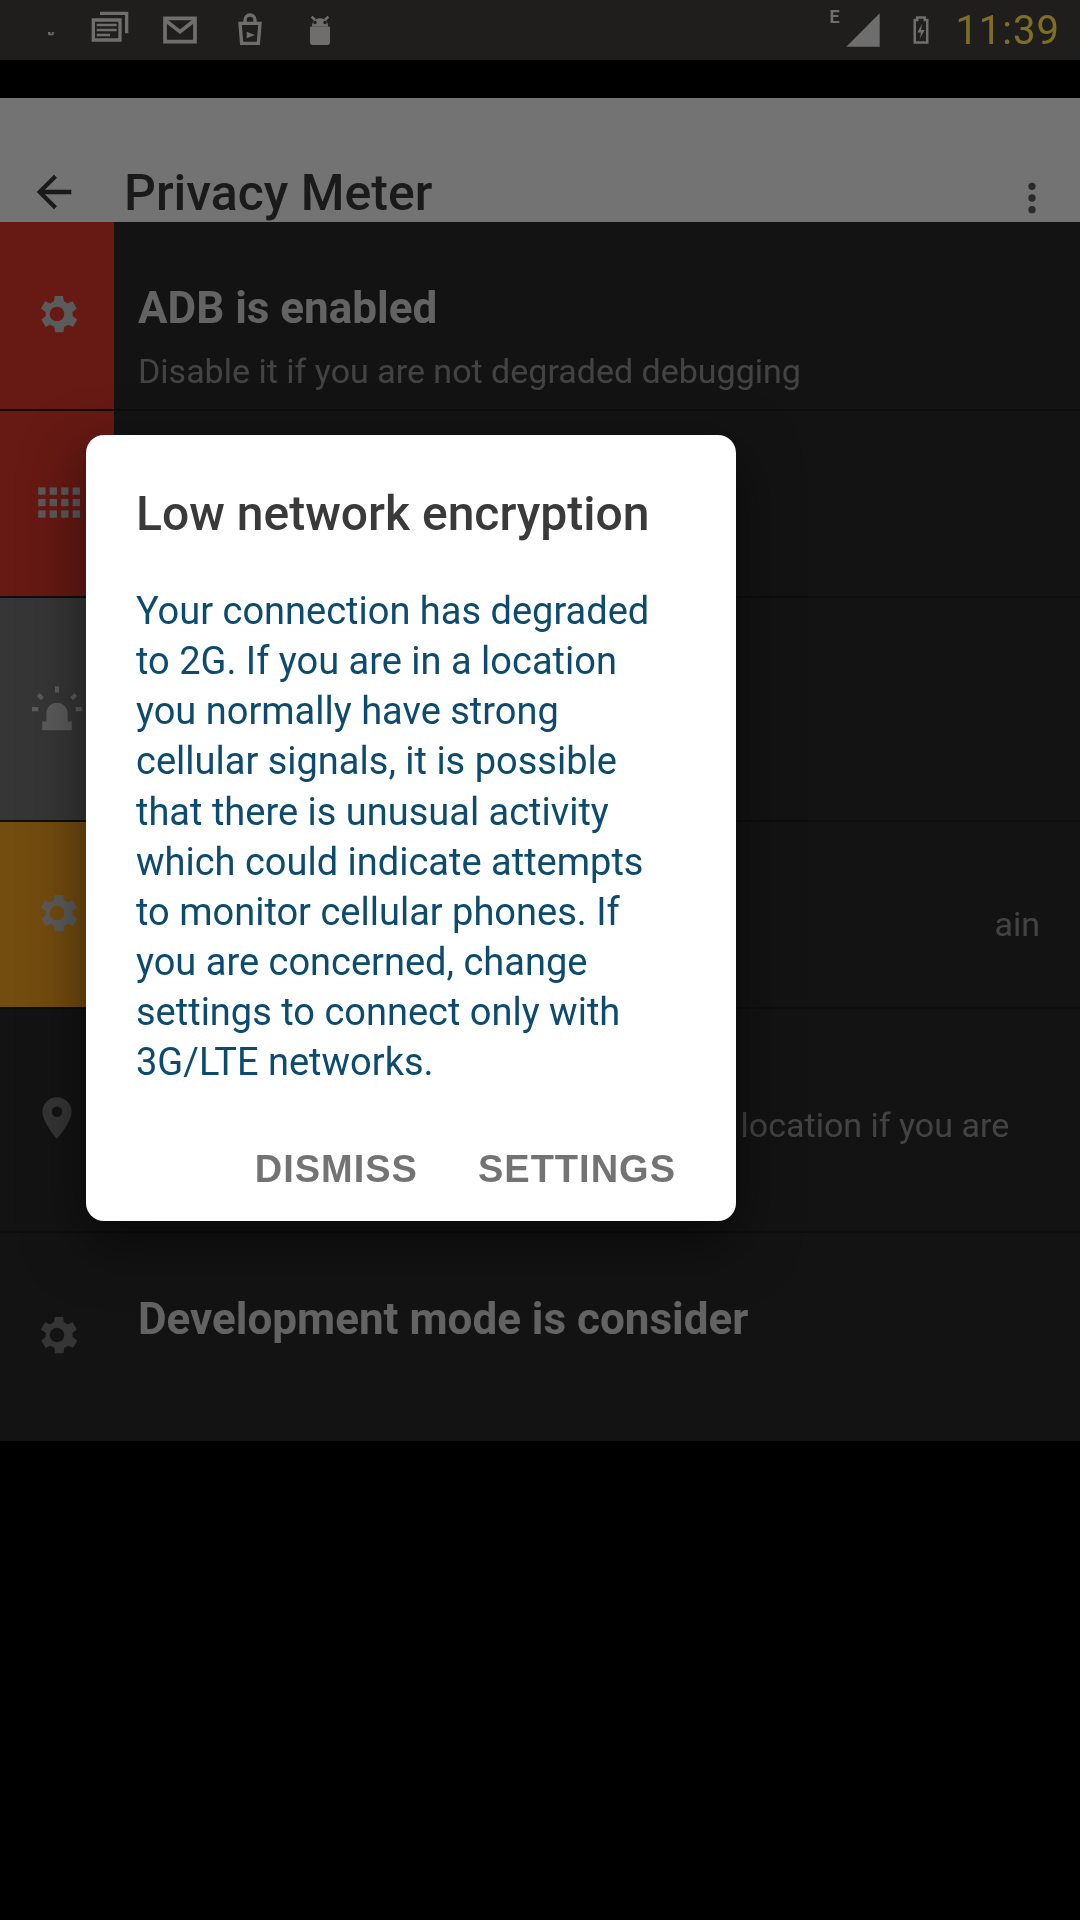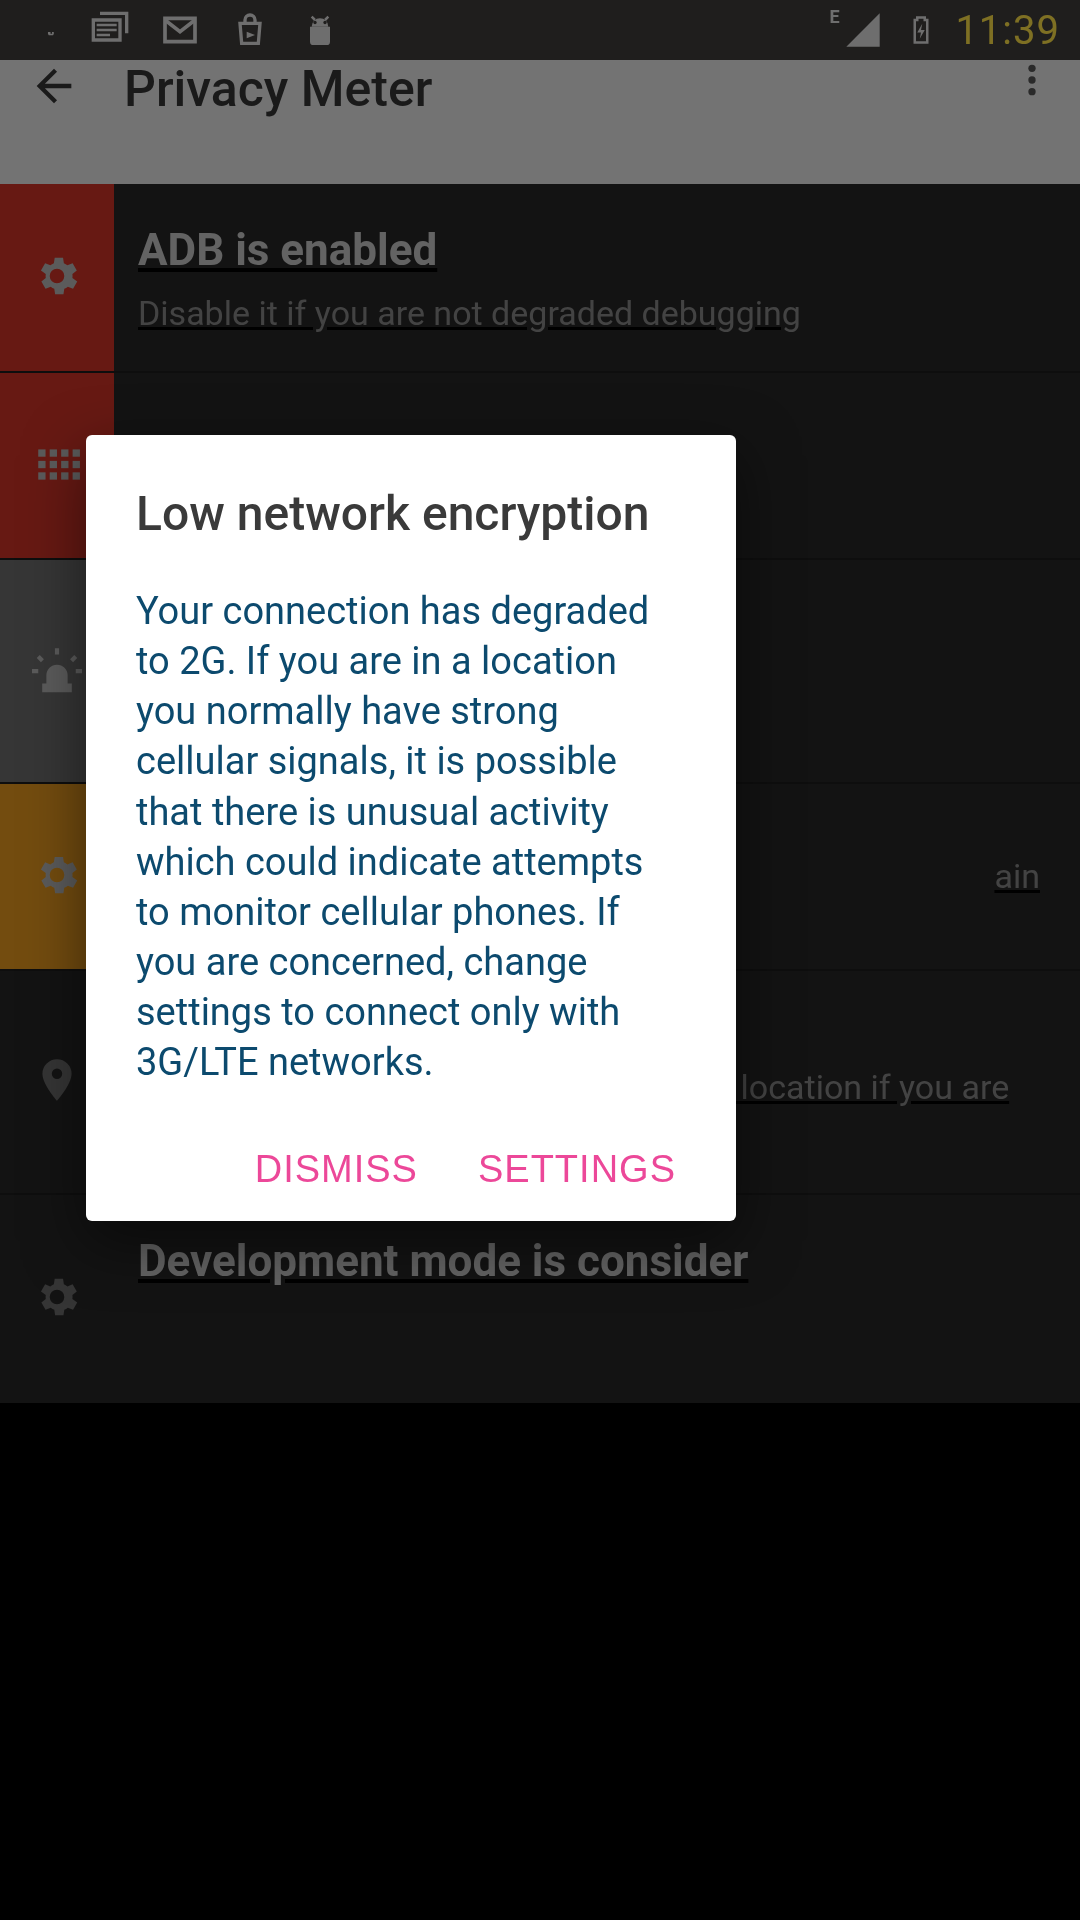--- a/index.html
+++ b/index.html
@@ -9,49 +9,49 @@
   .status-bar { height: 60px; background: #3f3c3a; display: flex; align-items: center; justify-content: space-between; padding: 0 20px; color: #ddd; }
   .status-left { display: flex; gap: 30px; align-items: center; }
   .status-right { display: flex; gap: 14px; align-items: center; }
   .status-icon { width: 40px; height: 40px; display: inline-flex; align-items: center; justify-content: center; }
   .status-icon svg { fill: #ddd; }
   .clock { font-size: 40px; color: #fde047; letter-spacing: 1px; }
   .signal-wrap { position: relative; width: 48px; height: 40px; }
   .signal-label { position: absolute; top: -4px; left: -10px; font-size: 18px; font-weight: bold; color: #ddd; }
 
   
-  .app-bar { height: 124px; background: #e6e6e6; display: flex; align-items: flex-start; padding: 0 28px; gap: 44px; }
+  .app-bar { height: 124px; background: #e6e6e6; display: flex; align-items: flex-end; padding: 0 28px; gap: 44px; margin-top: 38px; }
   .app-title { font-size: 50px; color: #353535; font-weight: 500; flex: 1; }
   .back-icon svg, .overflow-icon svg { fill: #353535; }
   .overflow-icon svg { fill: #555; }
 
   
   .list { background: #272727; }
   .row { display: flex; border-top: 2px solid #1c1c1c; }
   .row:first-child { border-top: none; }
   .row-accent { width: 114px; display: flex; align-items: center; justify-content: center; }
   .row-accent svg { fill: #b7b7b7; width: 50px; height: 50px; }
-  .row-content { flex: 1; padding: 40px 40px 40px 24px; text-decoration: underline; }
+  .row-content { flex: 1; padding: 60px 40px 40px 24px; }
   .row-title { font-size: 44px; font-weight: bold; color: #c6c6c6; margin-bottom: 16px; }
   .row-sub { font-size: 34px; color: #878787; line-height: 1.28; }
 
   .accent-red { background: #ce3326; }
   .accent-orange { background: #e6981f; }
   .accent-grey { background: #6d6d6d; }
   .accent-none { background: transparent; }
 
   
   .scrim { position: absolute; left: 0; top: 0; width: 1080px; height: 1920px; background: rgba(0,0,0,0.5); }
 
   
-  .dialog { position: absolute; left: 86px; top: 435px; width: 650px; background: #fff; border-radius: 6px; padding: 50px 50px 30px 50px; box-shadow: 0 20px 60px rgba(0,0,0,0.5); }
+  .dialog { position: absolute; left: 86px; top: 435px; width: 650px; background: #fff; border-radius: 18px; padding: 50px 50px 30px 50px; box-shadow: 0 20px 60px rgba(0,0,0,0.5); }
   .dialog-title { font-size: 48px; color: #3a3a3a; font-weight: 500; margin-bottom: 44px; }
   .dialog-body { font-size: 38px; line-height: 1.32; color: #0c4a6e; margin-bottom: 60px; }
   .dialog-actions { display: flex; justify-content: flex-end; gap: 60px; padding-right: 10px; }
-  .dialog-btn { font-size: 38px; font-weight: normal; color: #ec4899; letter-spacing: 1px; background: none; border: none; cursor: pointer; }
+  .dialog-btn { font-size: 38px; font-weight: bold; color: #737373; letter-spacing: 1px; background: none; border: none; cursor: pointer; }
 </style>
 </head>
 <body>
 
 <div class="status-bar">
   <div class="status-left">
     <span class="status-icon">
       <svg viewBox="0 0 24 24" width="40" height="40">
           <path d="M3 18h6v2H3v-2zM3 4h18v2H3V4zm0 7h18v2H3v-2z" opacity="0"></path>
           <path d="M4 17h16v2H4z" transform="translate(0,4)" fill="none"></path>

